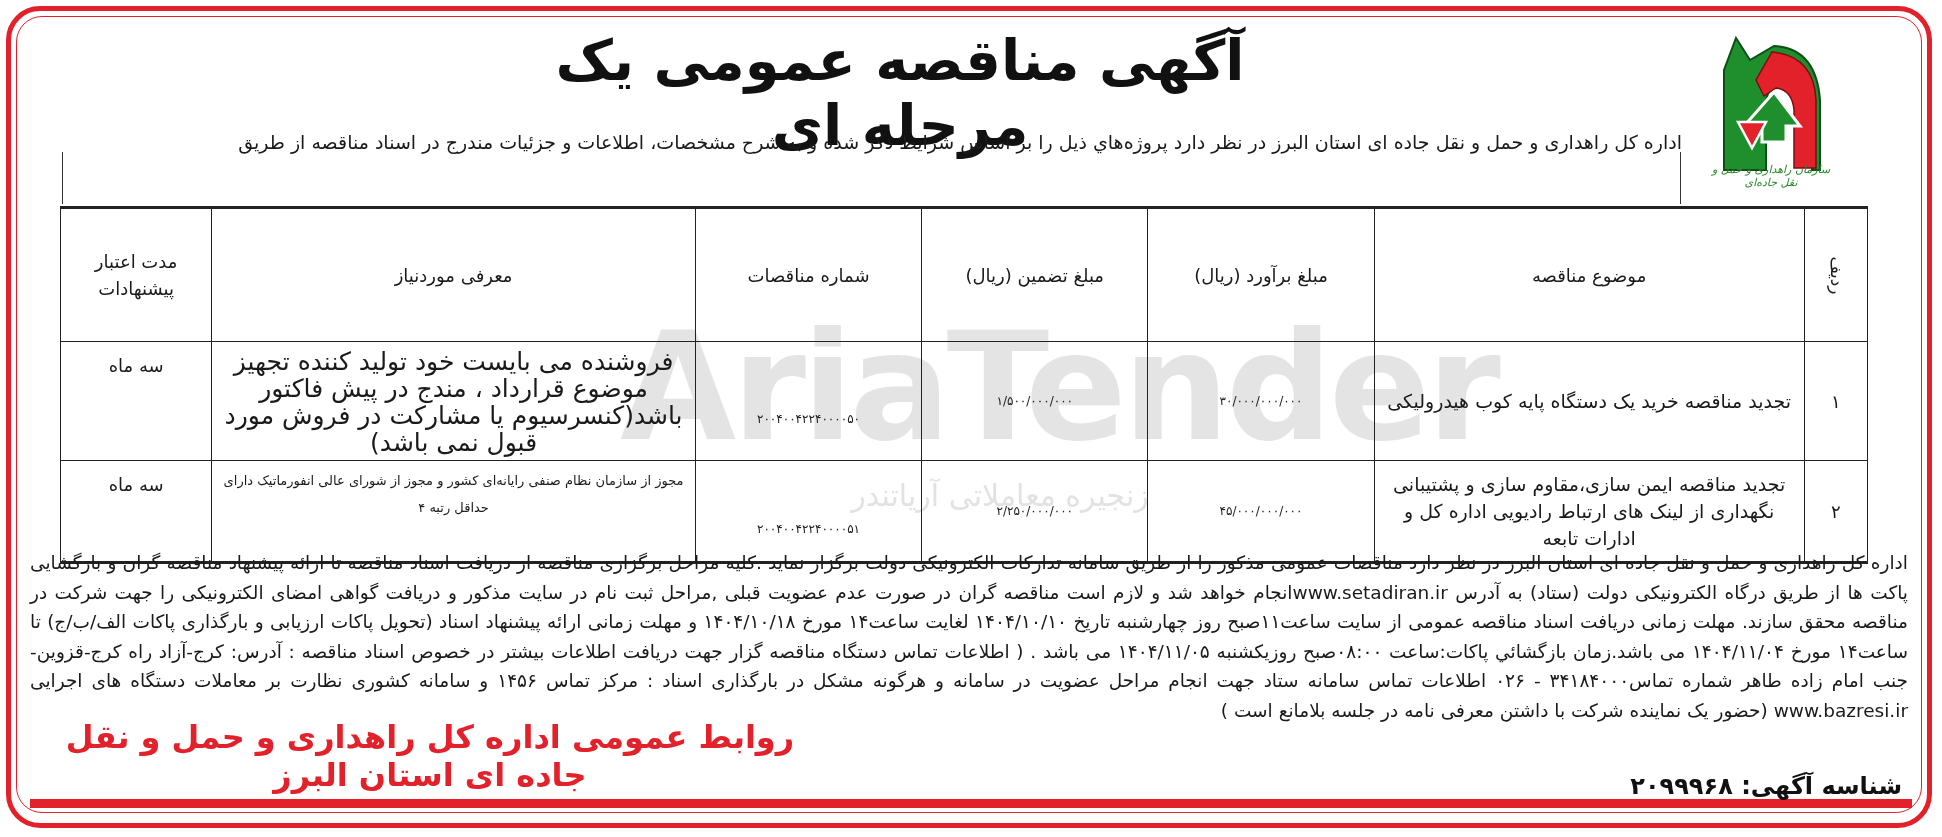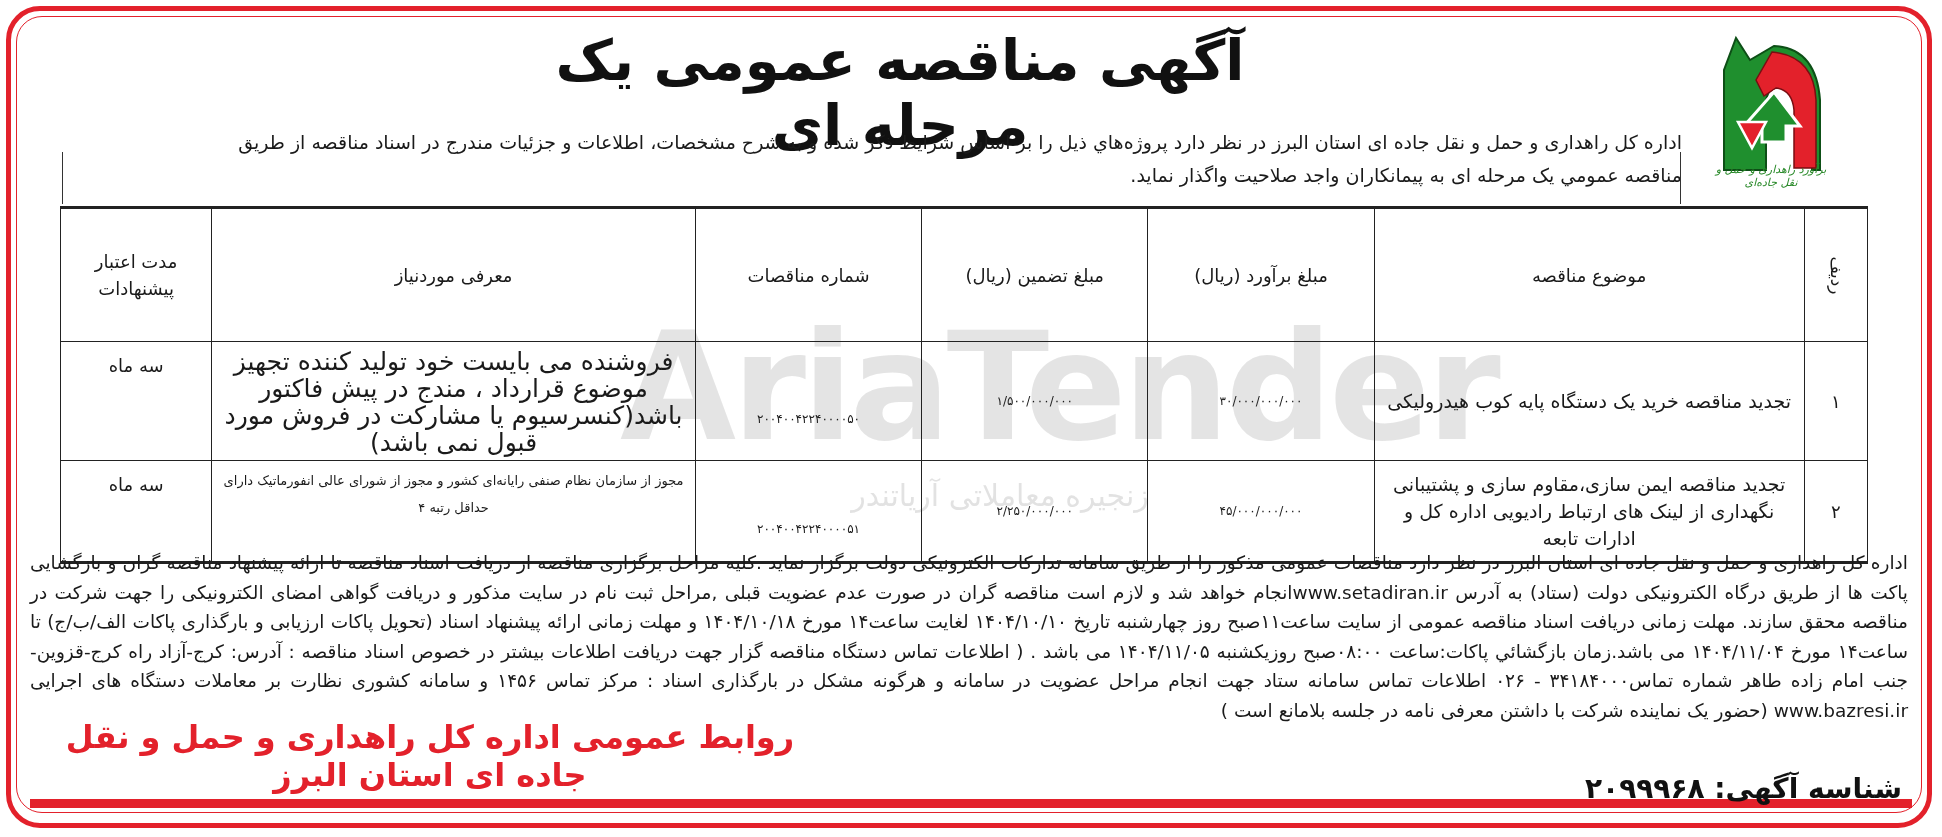--- a/index.html
+++ b/index.html
@@ -38,42 +38,41 @@
         color:#cfcfcf; opacity:0.55; font-weight:bold; font-size:150px; font-family:"DejaVu Sans", sans-serif;
         letter-spacing:-4px; direction:ltr; }
   .watermark-sub { position:absolute; left:640px; top:478px; width:720px; text-align:center; color:#d6d6d6;
         font-size:30px; direction:rtl; letter-spacing:10px; opacity:0.7; }
   .body-text { position:absolute; left:30px; top:548px; width:1878px; direction:rtl; text-align:justify;
         text-align-last:right; font-size:18.5px; line-height:29.5px; color:#1a1a1a; }
   .body-text p { margin:0; }
   .pr-signature { position:absolute; left:30px; top:718px; width:800px; direction:rtl; text-align:center;
         color:#e3212b; font-weight:bold; font-size:32px; letter-spacing:-0.5px; }
   .ad-id { position:absolute; left:1500px; top:772px; width:402px; direction:rtl; text-align:right;
-        font-weight:bold; font-size:28px; color:#111; }
+        font-weight:bold; font-size:24px; color:#111; }
 </style>
 </head>
 <body>
 
 <div class="frame-outer"></div>
 <div class="frame-inner"></div>
 <div class="frame-bottom-bar"></div>
 
 <svg class="logo" viewBox="0 0 110 150">
   <path d="M8 40 L8 140 L50 140 L50 70 Q55 48 78 50 Q96 56 96 78 L96 140 L104 140 L104 70 Q100 18 58 16 L34 30 L20 8 Z" fill="#1f8f2e" stroke="#0d4f16" stroke-width="2"></path>
   <path d="M56 22 Q98 26 100 70 L100 138 L78 138 L78 80 Q76 60 60 58 L48 66 L40 50 Z" fill="#e3212b" stroke="#7a0d12" stroke-width="1.5"></path>
   <path d="M28 96 L58 62 L84 96 L70 96 L70 112 L46 112 L46 96 Z" fill="#1f8f2e" stroke="#ffffff" stroke-width="3"></path>
   <path d="M22 92 L50 92 L36 118 Z" fill="#e3212b" stroke="#ffffff" stroke-width="2.5"></path>
 </svg>
-<div class="logo-caption">برآورد راهداری و حمل و نقل جاده‌ای</div>
+<div class="logo-caption">سازمان راهداری و حمل و نقل جاده‌ای</div>
 
 <div class="title">آگهی مناقصه عمومی یک مرحله ای</div>
 
 <div class="intro">
   <div>اداره کل راهداری و حمل و نقل جاده ای استان البرز در نظر دارد پروژه‌هاي ذيل را بر اساس شرایط ذکر شده و به شرح مشخصات، اطلاعات و جزئیات مندرج در اسناد مناقصه از طریق</div>
-  <div>مناقصه عمومي یک مرحله ای به پیمانکاران واجد صلاحیت واگذار نماید.</div>
 </div>
 <div class="intro-rule"></div>
 <div class="intro-rule-left"></div>
 
 <div class="watermark">AriaTender</div>
 <div class="watermark-sub">زنجیره معاملاتی آریاتندر</div>
 
 <table class="tenders">
   <thead>
     <tr>

